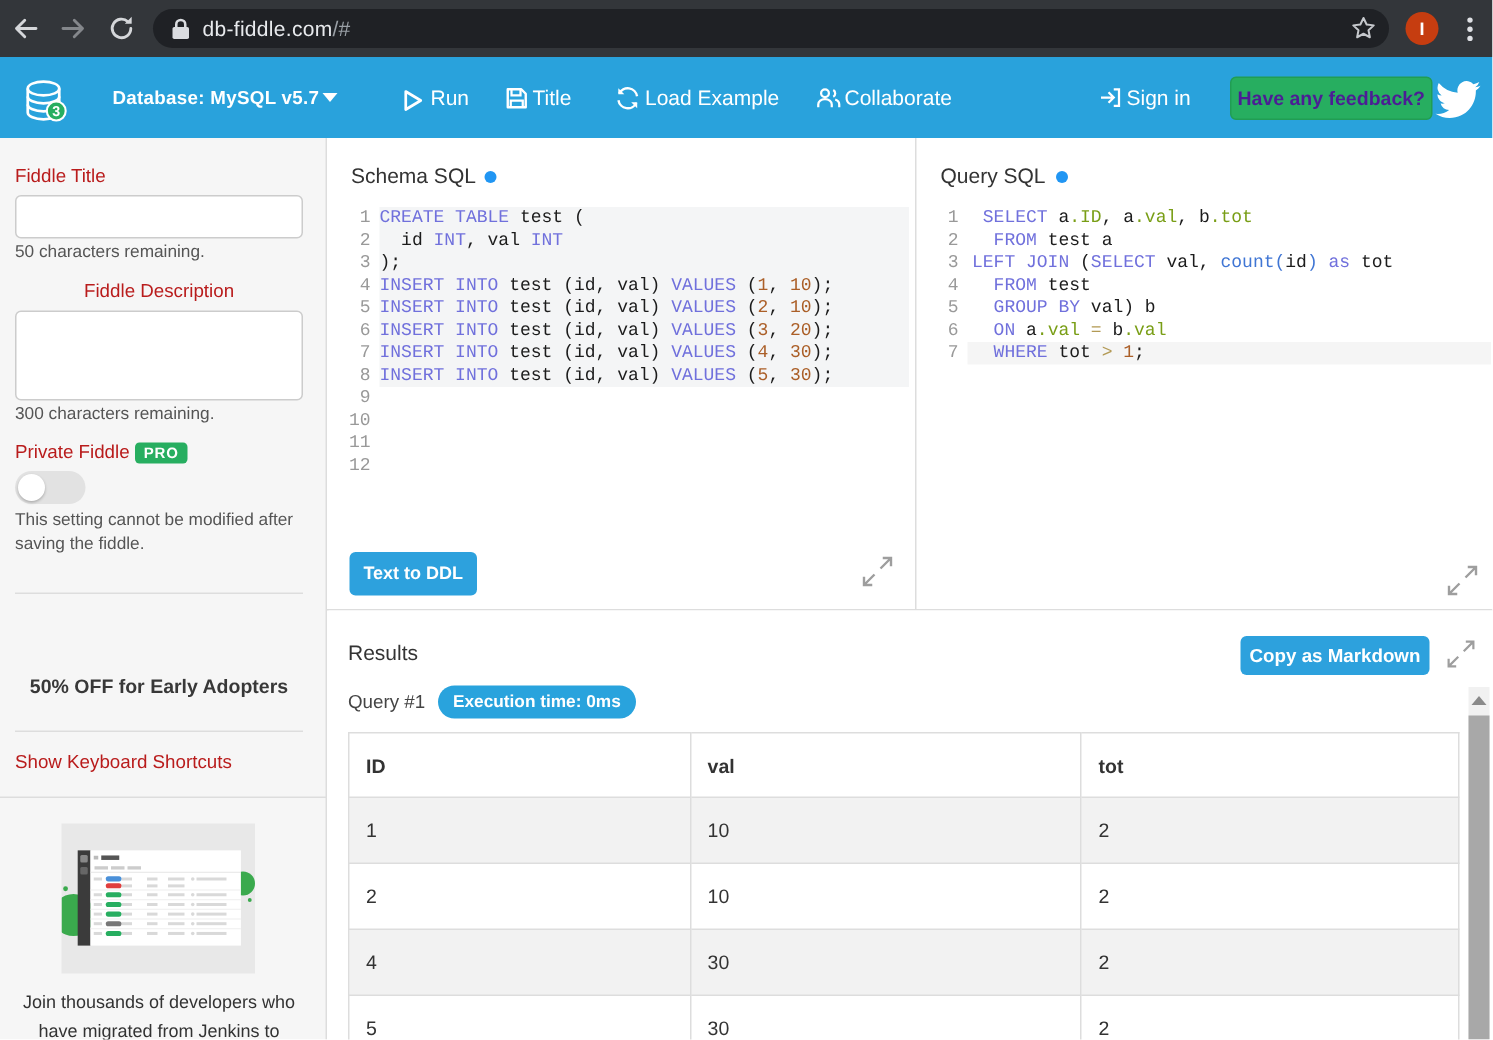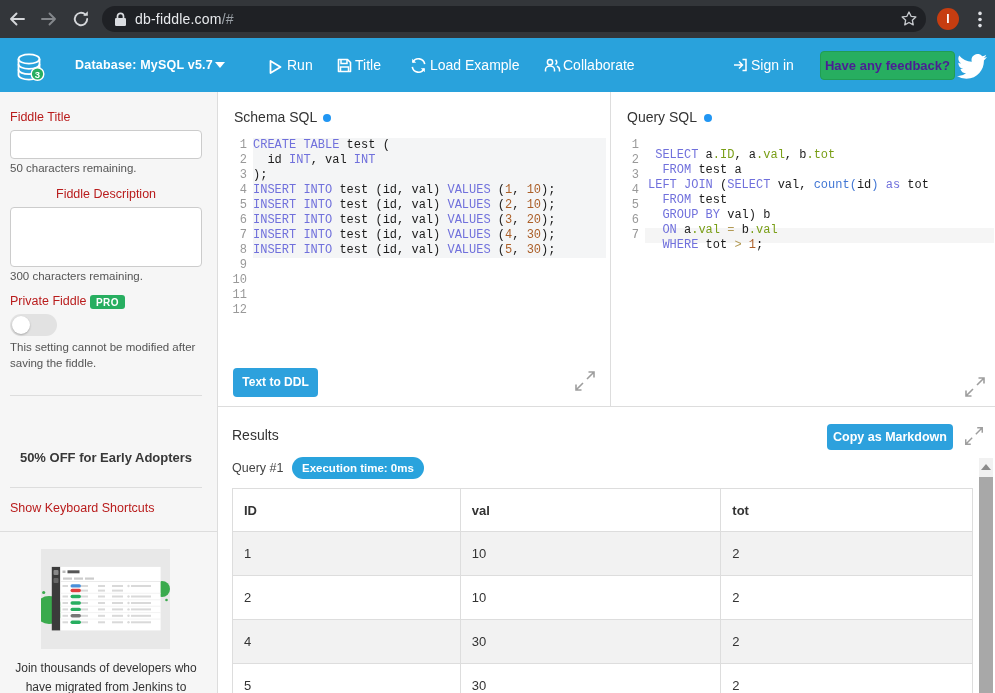--- a/index.html
+++ b/index.html
@@ -261,21 +261,21 @@
 <span class="kw">INSERT INTO</span> test (id, val) <span class="kw">VALUES</span> (<span class="num">4</span>, <span class="num">30</span>);
 <span class="kw">INSERT INTO</span> test (id, val) <span class="kw">VALUES</span> (<span class="num">5</span>, <span class="num">30</span>);</div>
 
   <div class="gut" style="left:609px;top:138px;width:30px;">1
 2
 3
 4
 5
 6
 7</div>
-  <div class="code" style="left:648px;top:148px;"> <span class="kw">SELECT</span> a<span class="ol">.ID</span>, a<span class="ol">.val</span>, b<span class="ol">.tot</span>
+  <div class="code" style="left:648px;top:138px;"> <span class="kw">SELECT</span> a<span class="ol">.ID</span>, a<span class="ol">.val</span>, b<span class="ol">.tot</span>
   <span class="kw">FROM</span> test a
 <span class="kw">LEFT JOIN</span> (<span class="kw">SELECT</span> val, <span class="bi">count(</span>id<span class="bi">)</span> <span class="kw">as</span> tot
   <span class="kw">FROM</span> test
   <span class="kw">GROUP BY</span> val) b
   <span class="kw">ON</span> a<span class="ol">.val</span> <span class="op">=</span> b<span class="ol">.val</span>
   <span class="kw">WHERE</span> tot <span class="op">&gt;</span> <span class="num">1</span>;</div>
 
   <div id="ttd">Text to DDL</div>
   <svg class="abs" style="left:573px;top:369px" width="24" height="24" viewBox="0 0 24 24">
       <g stroke="#9e9e9e" stroke-width="1.6" fill="none">

